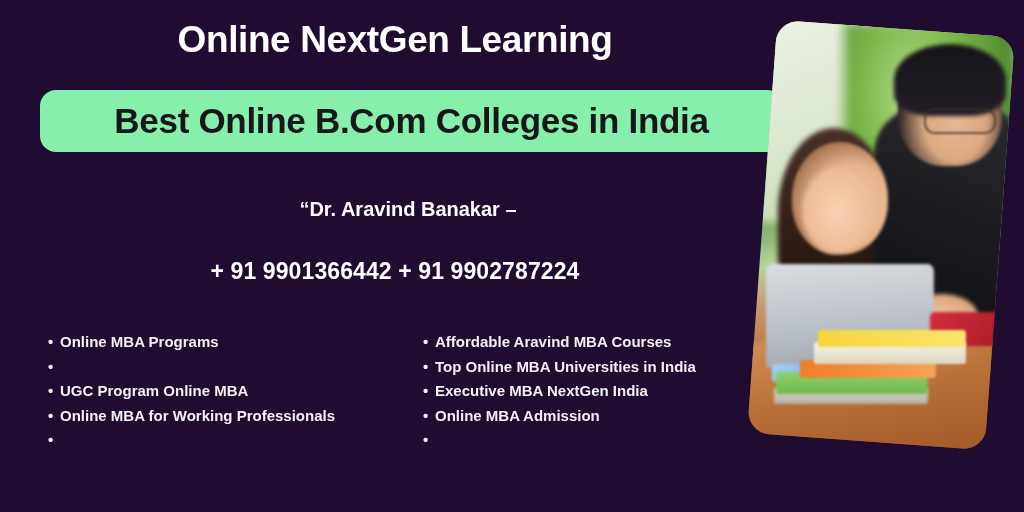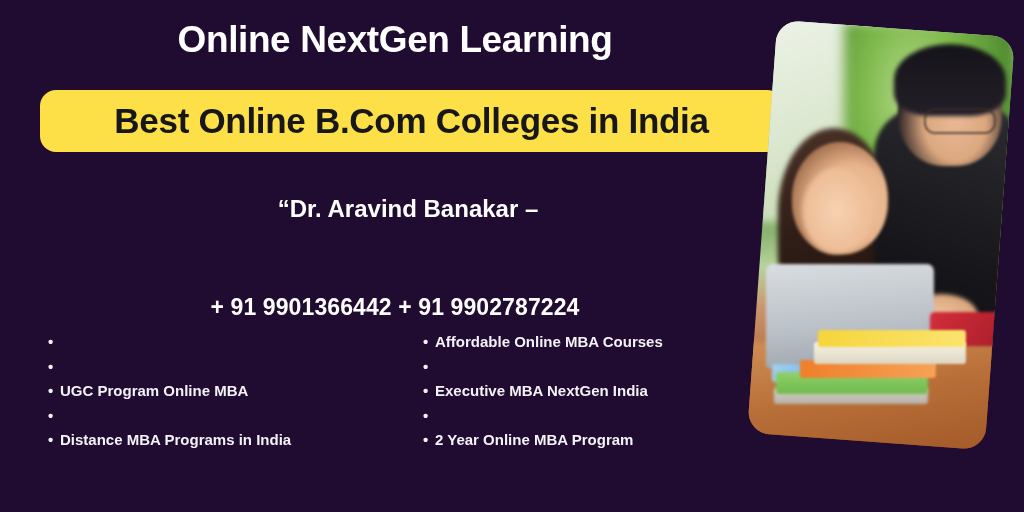--- a/index.html
+++ b/index.html
@@ -31,21 +31,21 @@
     white-space: nowrap;
   }
 
   
   #title-pill {
     position: absolute;
     left: 40px;
     top: 90px;
     width: 743px;
     height: 62px;
-    background: #fde047;
+    background: #86efac;
     border-radius: 16px;
     box-sizing: border-box;
     display: flex;
     align-items: center;
     justify-content: center;
   }
   #title-pill-text {
     color: #17171a;
     font-size: 35px;
     font-weight: bold;
@@ -54,37 +54,36 @@
   }
 
   
   #quote-block {
     position: absolute;
     left: 0;
     top: 194px;
     width: 816px;
     text-align: center;
     color: #ffffff;
-    font-size: 24px;
+    font-size: 20px;
     font-weight: bold;
     line-height: 30px;
   }
   #quote-block .qline { display: block; white-space: nowrap; }
   #phone-line {
     position: absolute;
     left: 0;
     top: 258px;
     width: 790px;
     text-align: center;
     color: #ffffff;
     font-size: 23px;
     font-weight: bold;
     white-space: nowrap;
     letter-spacing: 0.1px;
-    margin-top: 36px;
   }
 
   
   .bullet-col {
     position: absolute;
     top: 330px;
   }
   #bullet-col-left  { left: 48px;  width: 400px; }
   #bullet-col-right { left: 423px; width: 360px; }
 
@@ -215,55 +214,57 @@
 
   <div id="quote-block">
     <span class="qline">“Dr. Aravind Banakar –</span>
   </div>
 
   <div id="phone-line">+ 91 9901366442  + 91 9902787224</div>
 
   <div class="bullet-col" id="bullet-col-left">
     <div class="bullet-item">
       <span class="bullet-dot">•</span>
+      <span>Online MBA Programs</span>
     </div>
     <div class="bullet-item">
       <span class="bullet-dot">•</span>
     </div>
     <div class="bullet-item">
       <span class="bullet-dot">•</span>
       <span>UGC Program Online MBA</span>
     </div>
     <div class="bullet-item">
       <span class="bullet-dot">•</span>
-    </div>
-    <div class="bullet-item">
-      <span class="bullet-dot">•</span>
-      <span>Distance MBA Programs in India</span>
+      <span>Online MBA for Working Professionals</span>
+    </div>
+    <div class="bullet-item">
+      <span class="bullet-dot">•</span>
     </div>
   </div>
 
   <div class="bullet-col" id="bullet-col-right">
     <div class="bullet-item">
       <span class="bullet-dot">•</span>
-      <span>Affordable Online MBA Courses</span>
-    </div>
-    <div class="bullet-item">
-      <span class="bullet-dot">•</span>
+      <span>Affordable Aravind MBA Courses</span>
+    </div>
+    <div class="bullet-item">
+      <span class="bullet-dot">•</span>
+      <span>Top Online MBA Universities in India</span>
     </div>
     <div class="bullet-item">
       <span class="bullet-dot">•</span>
       <span>Executive MBA NextGen India</span>
     </div>
     <div class="bullet-item">
       <span class="bullet-dot">•</span>
-    </div>
-    <div class="bullet-item">
-      <span class="bullet-dot">•</span>
-      <span>2 Year Online MBA Program</span>
+      <span>Online MBA Admission</span>
+    </div>
+    <div class="bullet-item">
+      <span class="bullet-dot">•</span>
     </div>
   </div>
 
   <div id="photo-wrap">
     <div id="photo">
       <div class="ph" id="ph-window"></div>
       <div class="ph" id="ph-foliage"></div>
       <div class="ph" id="ph-girl-hair"></div>
       <div class="ph" id="ph-boy-body"></div>
       <div class="ph" id="ph-boy-head"></div>

